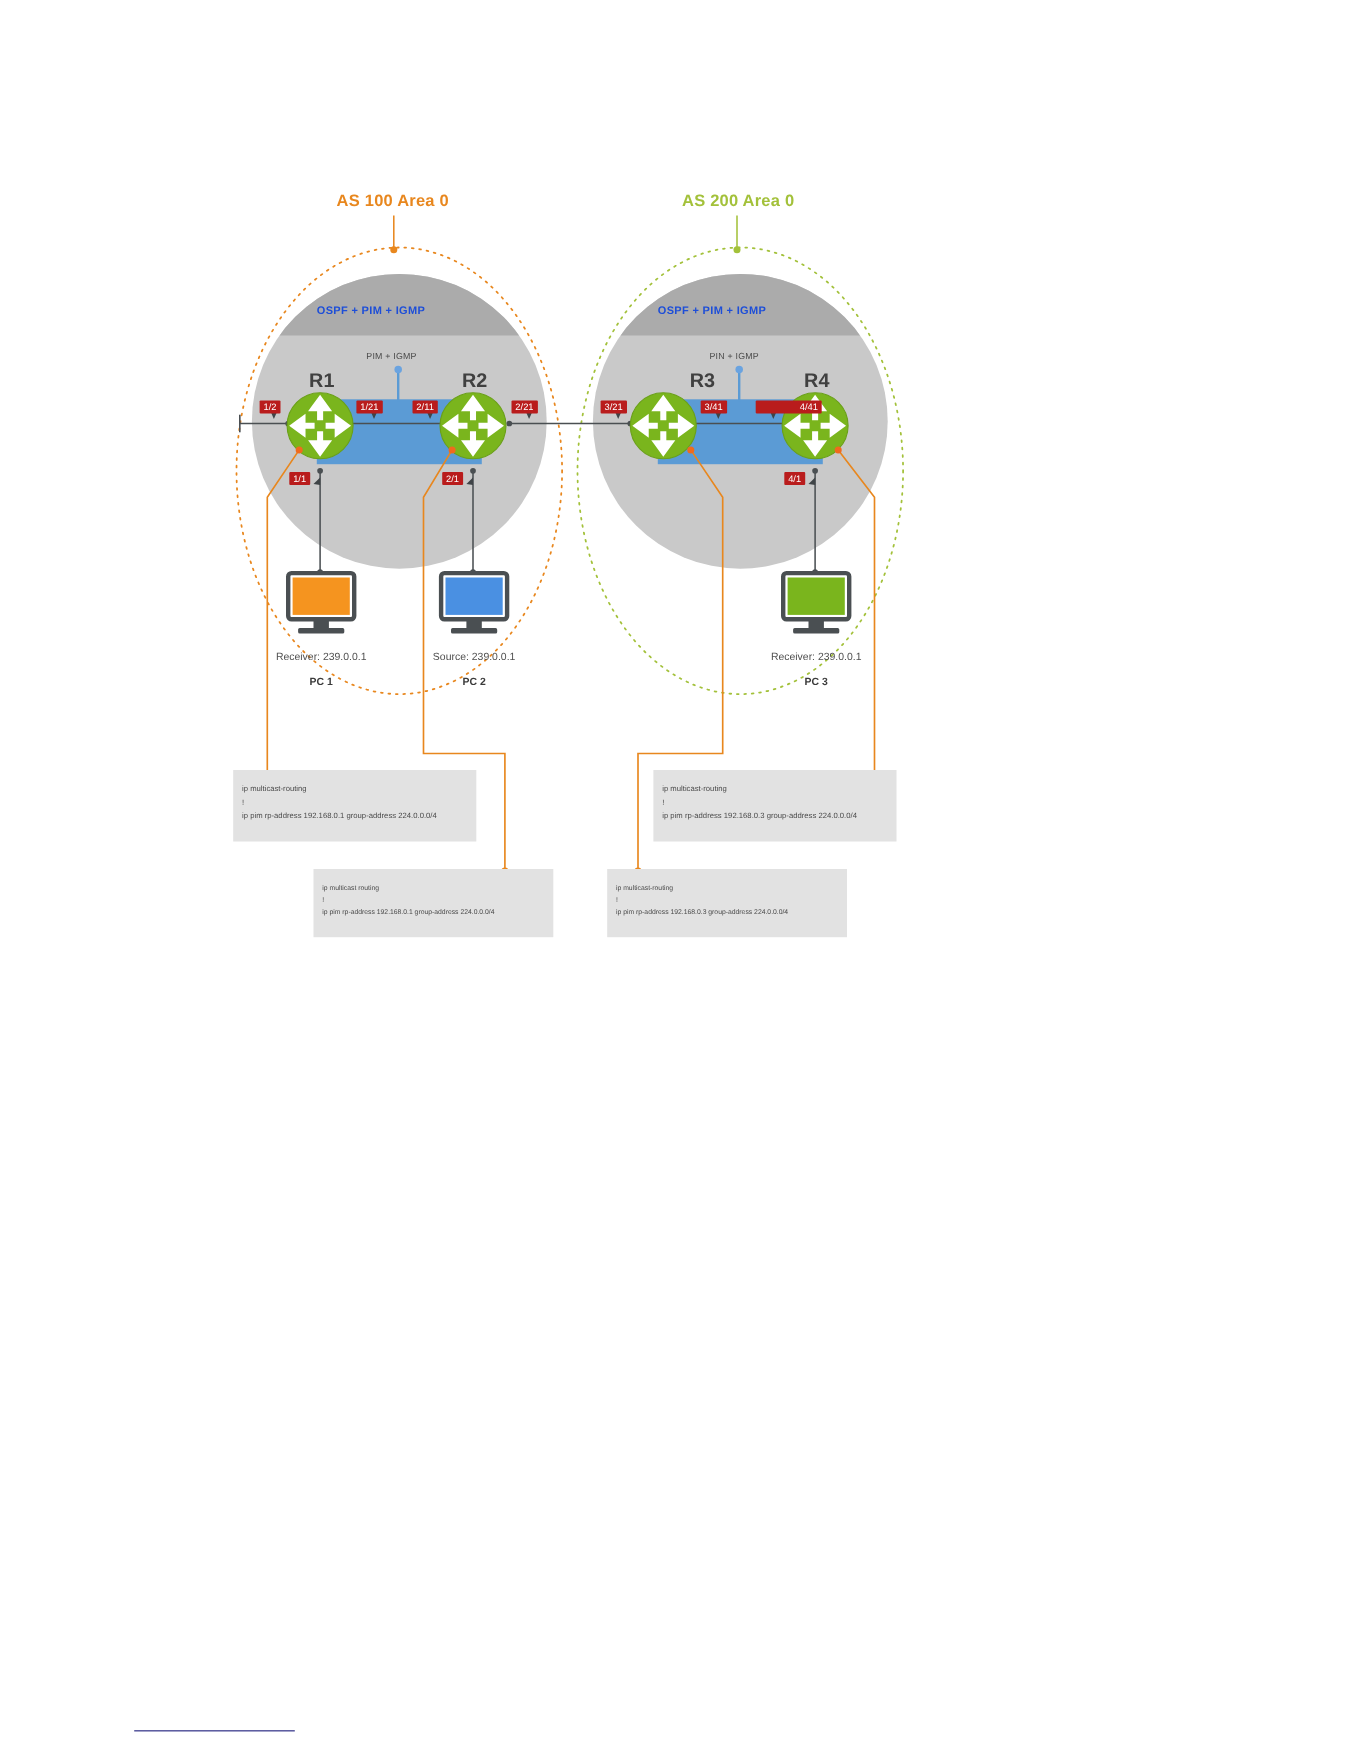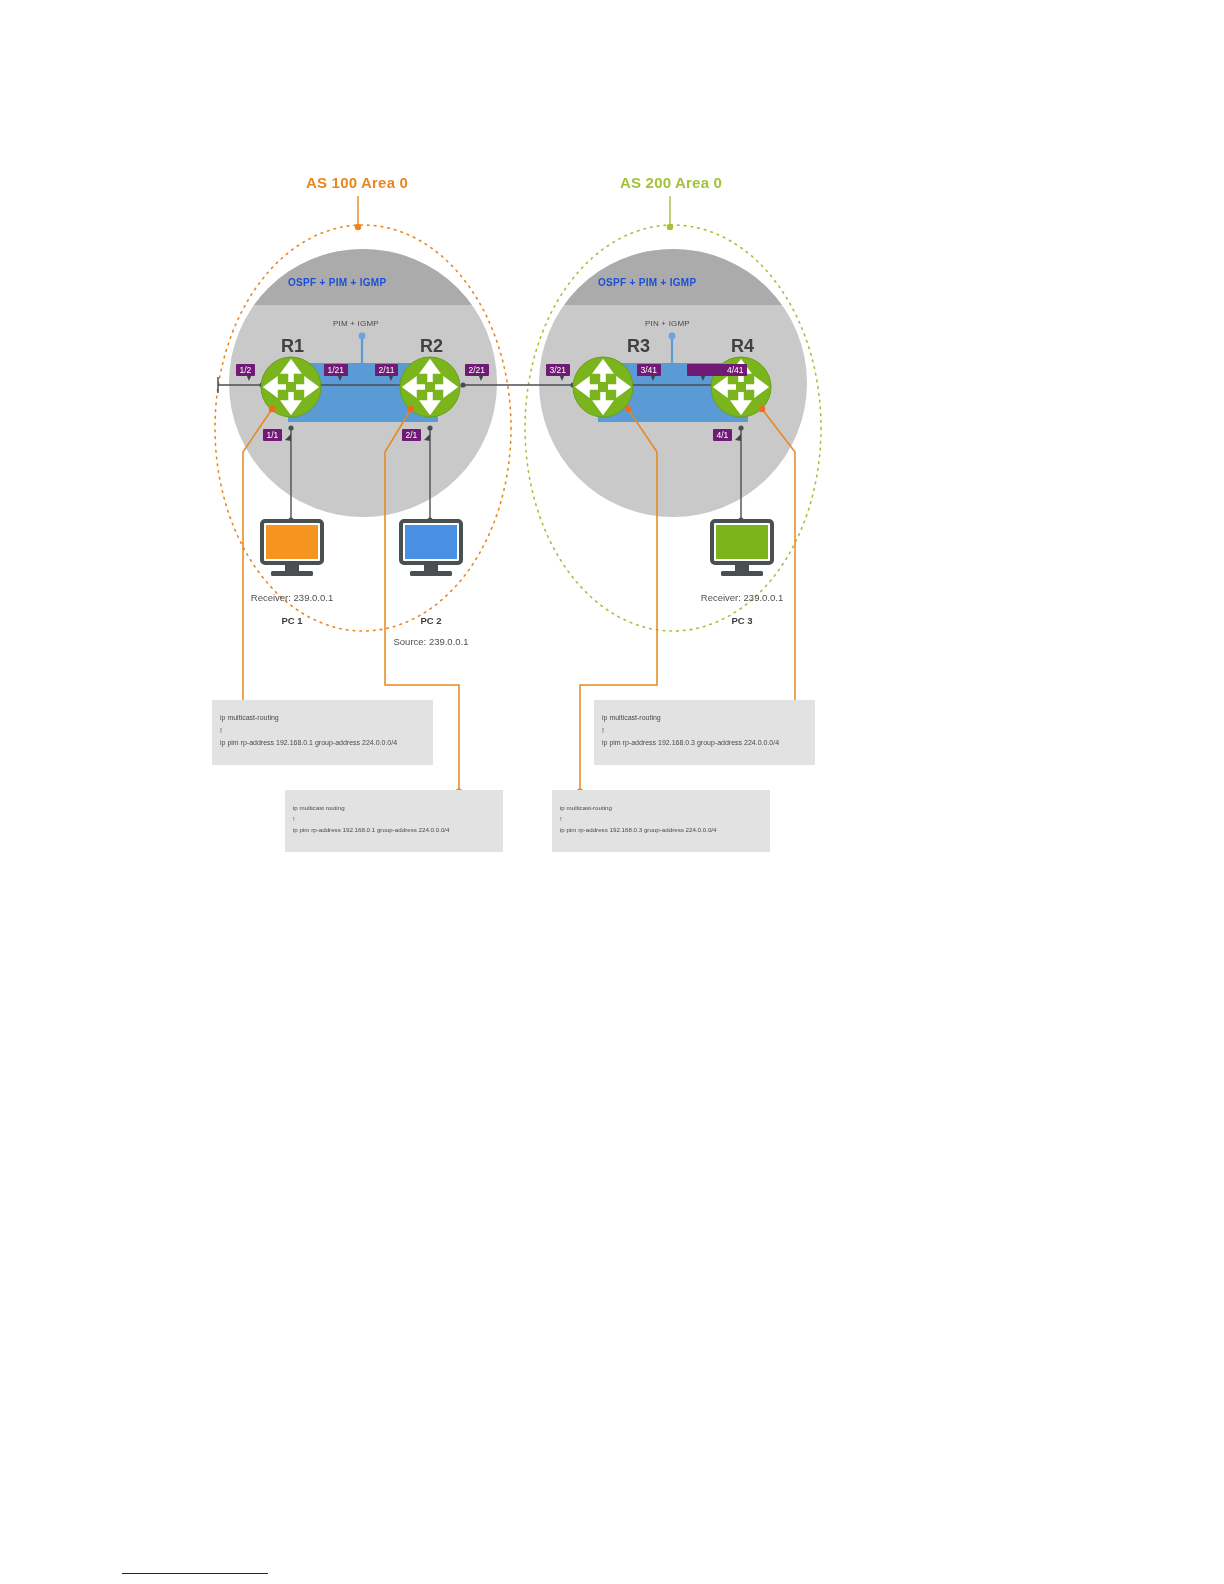--- a/index.html
+++ b/index.html
@@ -54,21 +54,21 @@
   }
   .router-label {
     font-size: 18px;
     font-weight: bold;
     color: #404040;
   }
   .iface-label {
     position: absolute;
     font-size: 8.5px;
     color: #ffffff;
-    background: #701a75;
+    background: #b91c1c;
     padding: 1.5px 3.5px 2px 3.5px;
     border-radius: 1px;
     line-height: 1;
     white-space: nowrap;
   }
   .pc-name {
     font-size: 9.5px;
     font-weight: bold;
     color: #3b3b3b;
     text-align: center;
@@ -280,21 +280,21 @@
   <div class="iface-label" style="left:637px; top:364px;">3/41</div>
   <div class="iface-label" style="left:687px; top:364px;padding-left:40px;">4/41</div>
   <div class="iface-label" style="left:263px; top:429px;">1/1</div>
   <div class="iface-label" style="left:402px; top:429px;">2/1</div>
   <div class="iface-label" style="left:713px; top:429px;">4/1</div>
 
   <div class="lbl pc-name" style="left:262px; top:580px; width:60px;">PC 1</div>
   <div class="lbl pc-desc" style="left:232px; top:593px; width:120px;">Receiver: 239.0.0.1</div>
 
   <div class="lbl pc-name" style="left:401px; top:580px; width:60px;">PC 2</div>
-  <div class="lbl pc-desc" style="left:371px; top:593px; width:120px;margin-top:44px;">Source: 239.0.0.1</div>
+  <div class="lbl pc-desc" style="left:371px; top:593px; width:120px;">Source: 239.0.0.1</div>
 
   <div class="lbl pc-name" style="left:712px; top:580px; width:60px;">PC 3</div>
   <div class="lbl pc-desc" style="left:682px; top:593px; width:120px;">Receiver: 239.0.0.1</div>
 
   <div class="cfg-box" style="left:212px; top:700px; width:221px; height:65px;">
     <div class="cfg-text" style="left:8px; top:12px;">ip multicast-routing</div>
     <div class="cfg-text" style="left:8px; top:25px;">!</div>
     <div class="cfg-text" style="left:8px; top:37px;">ip pim rp-address 192.168.0.1 group-address 224.0.0.0/4</div>
   </div>
 

